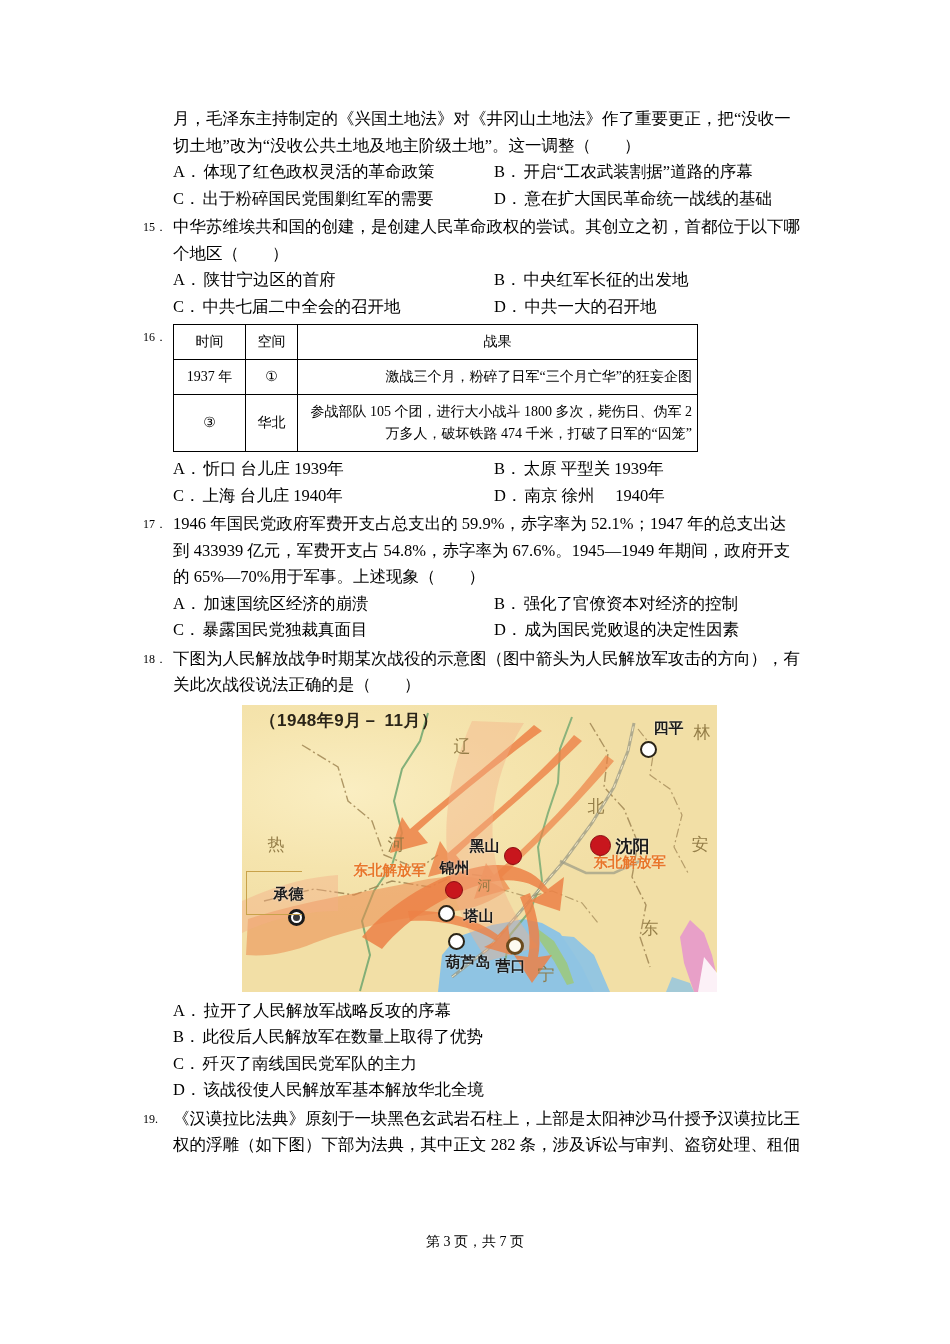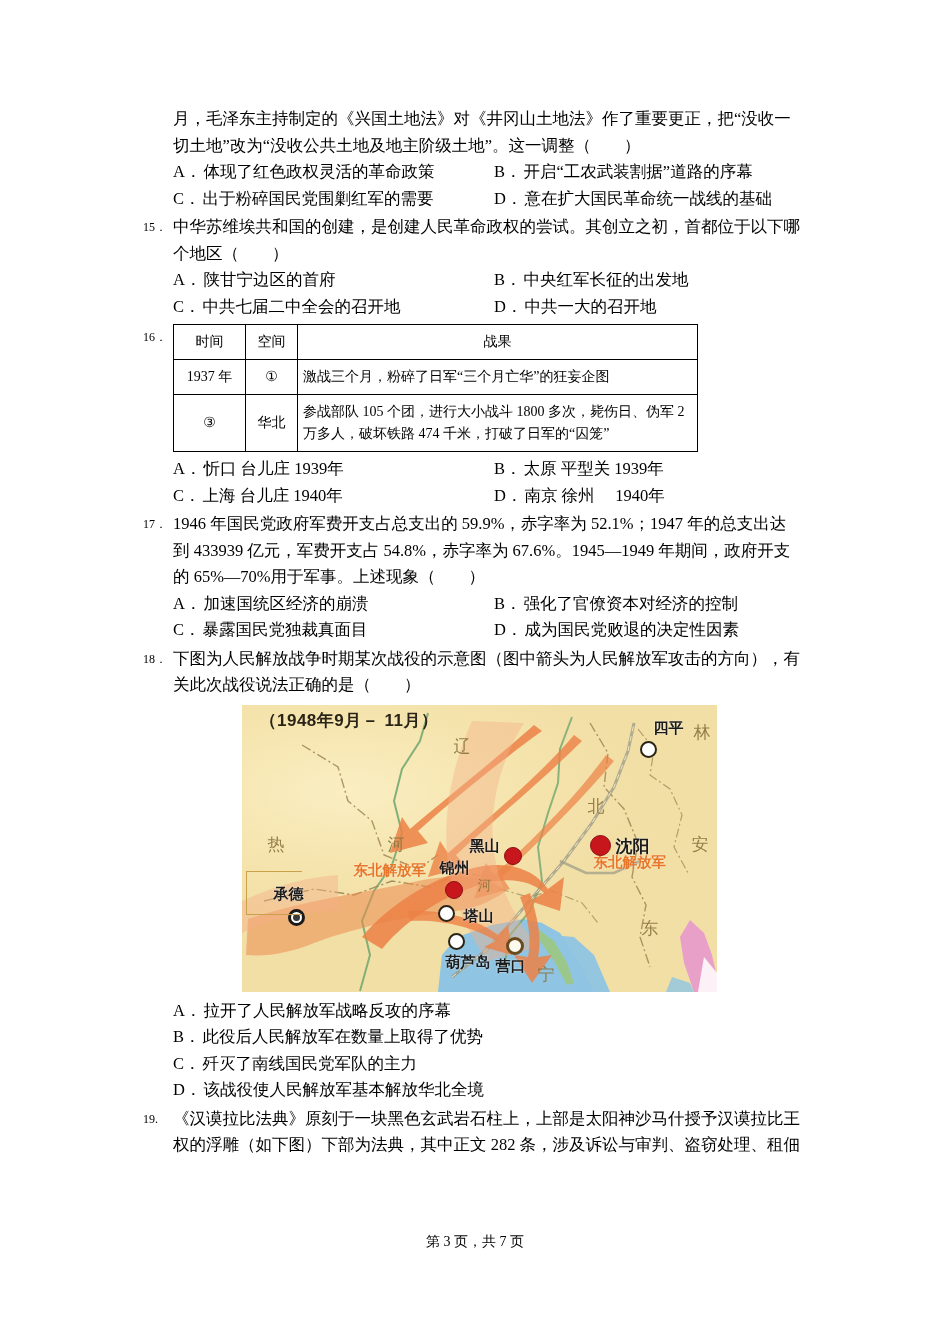--- a/index.html
+++ b/index.html
@@ -75,21 +75,21 @@
   }
   table.battles th, table.battles td {
     border: 1px solid #000;
     font-size: 14px;
     line-height: 22px;
     font-weight: normal;
     padding: 6px 5px;
   }
   .col-time  { width: 72px;  text-align: center; }
   .col-space { width: 52px;  text-align: center; }
-  .col-res   { text-align: left; padding-left: 7px; }
+  .col-res   { text-align: right; padding-left: 7px; }
   .res-tall { line-height: 30px; }
 
   
   .map-wrap {
     margin: 6px 0 6px 0;
     display: flex;
     justify-content: center;
   }
   .map {
     position: relative;

